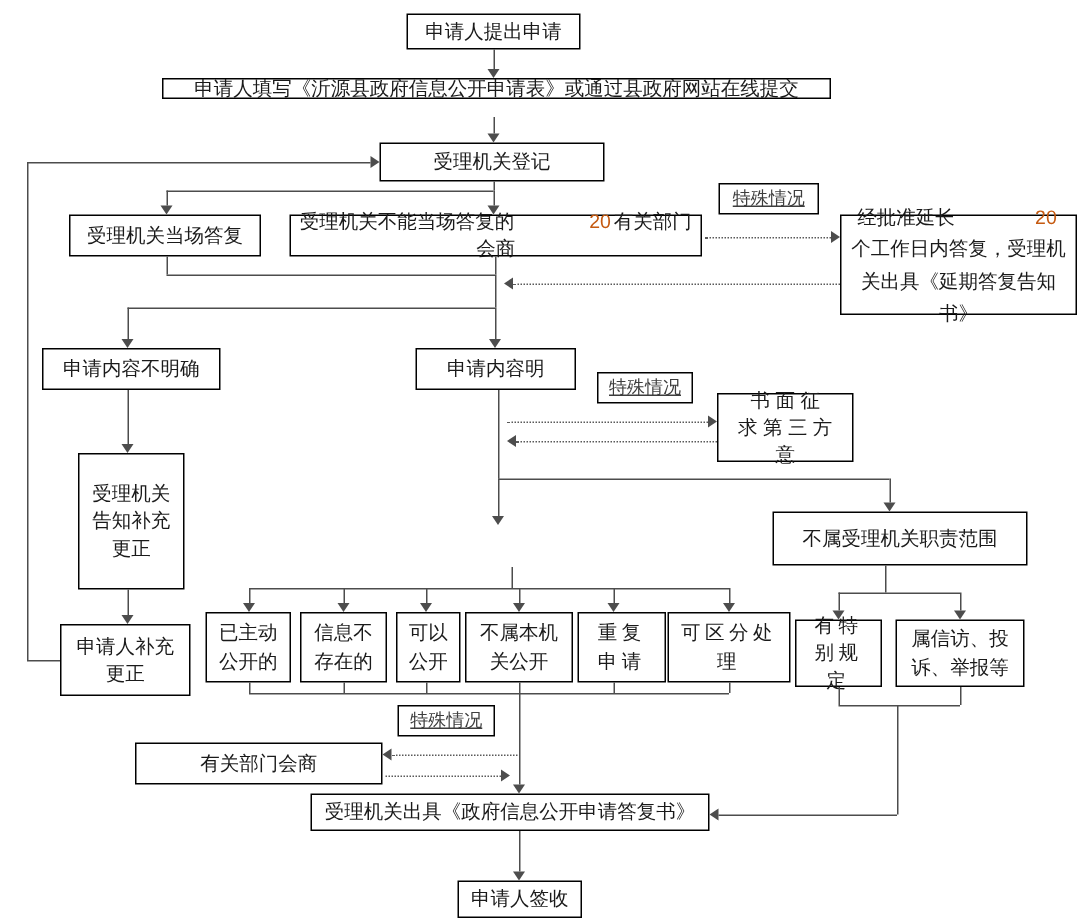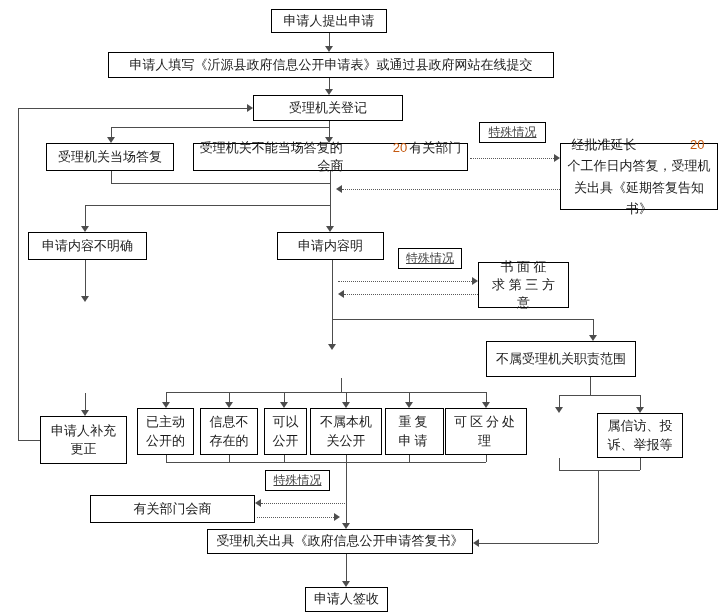--- a/index.html
+++ b/index.html
@@ -22,21 +22,21 @@
   .al{border-top:4px solid transparent;border-bottom:4px solid transparent;border-right:6px solid #4d4d4d;}
 </style>
 </head>
 <body>
 
 <div id="canvas">
 
   <div class="node" style="left:271px;top:9px;width:116px;height:24px">
       <span>申请人提出申请</span>
     </div>
-  <div class="node" style="left:108px;top:52px;width:446px;height:26px">
+  <div class="node" style="left:108px;top:52px;width:446px;height:14px">
       <span>申请人填写《沂源县政府信息公开申请表》或通过县政府网站在线提交</span>
     </div>
   <div class="node" style="left:253px;top:95px;width:150px;height:26px">
       <span>受理机关登记</span>
     </div>
   <div class="node" style="left:46px;top:143px;width:128px;height:28px">
       <span>受理机关当场答复</span>
     </div>
   <div class="node" style="left:193px;top:143px;width:275px;height:28px">
       <span><span>受理机关不能当场答复的</span><span class="num">20</span><span>有关部门会商</span></span>
@@ -53,43 +53,49 @@
   <div class="node" style="left:277px;top:232px;width:107px;height:28px">
       <span>申请内容明</span>
     </div>
   <div class="node small" style="left:398px;top:248px;width:64px;height:21px">
       <span>特殊情况</span>
     </div>
   <div class="node" style="left:478px;top:262px;width:91px;height:46px">
       <span>书 面 征</span>
       <span>求 第 三 方 意</span>
     </div>
+  <div class="node" style="left:52px;top:302px;width:71px;height:91px">
+      <span>受理机关告知补充更正</span>
+    </div>
   <div class="node" style="left:40px;top:416px;width:87px;height:48px">
       <span>申请人补充更正</span>
     </div>
-  <div class="node" style="left:486px;top:341px;width:150px;height:36px">
+  <div class="node" style="left:515px;top:341px;width:170px;height:36px">
       <span>不属受理机关职责范围</span>
     </div>
   <div class="node" style="left:137px;top:408px;width:57px;height:47px">
       <span>已主动公开的</span>
     </div>
   <div class="node" style="left:200px;top:408px;width:58px;height:47px">
       <span>信息不存在的</span>
     </div>
   <div class="node" style="left:264px;top:408px;width:43px;height:47px">
       <span>可以公开</span>
     </div>
   <div class="node" style="left:310px;top:408px;width:72px;height:47px">
       <span>不属本机关公开</span>
     </div>
   <div class="node sp" style="left:385px;top:408px;width:59px;height:47px">
       <span>重复申请</span>
     </div>
   <div class="node sp" style="left:445px;top:408px;width:82px;height:47px">
       <span>可区分处理</span>
+    </div>
+  <div class="node sp" style="left:530px;top:413px;width:58px;height:45px">
+      <span>有特别规定</span>
     </div>
   <div class="node" style="left:597px;top:413px;width:86px;height:45px">
       <span>属信访、投诉、举报等</span>
     </div>
   <div class="node small" style="left:265px;top:470px;width:65px;height:21px">
       <span>特殊情况</span>
     </div>
   <div class="node" style="left:90px;top:495px;width:165px;height:28px">
       <span>有关部门会商</span>
     </div>

